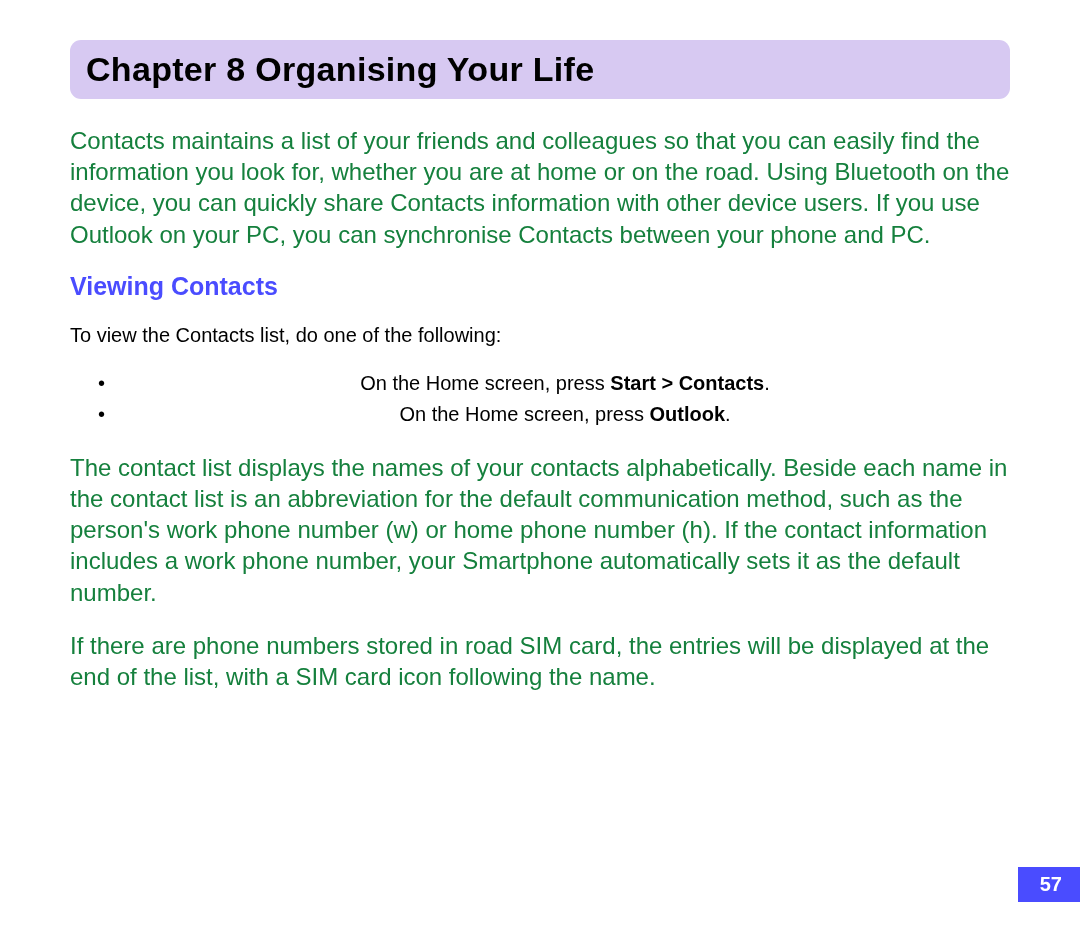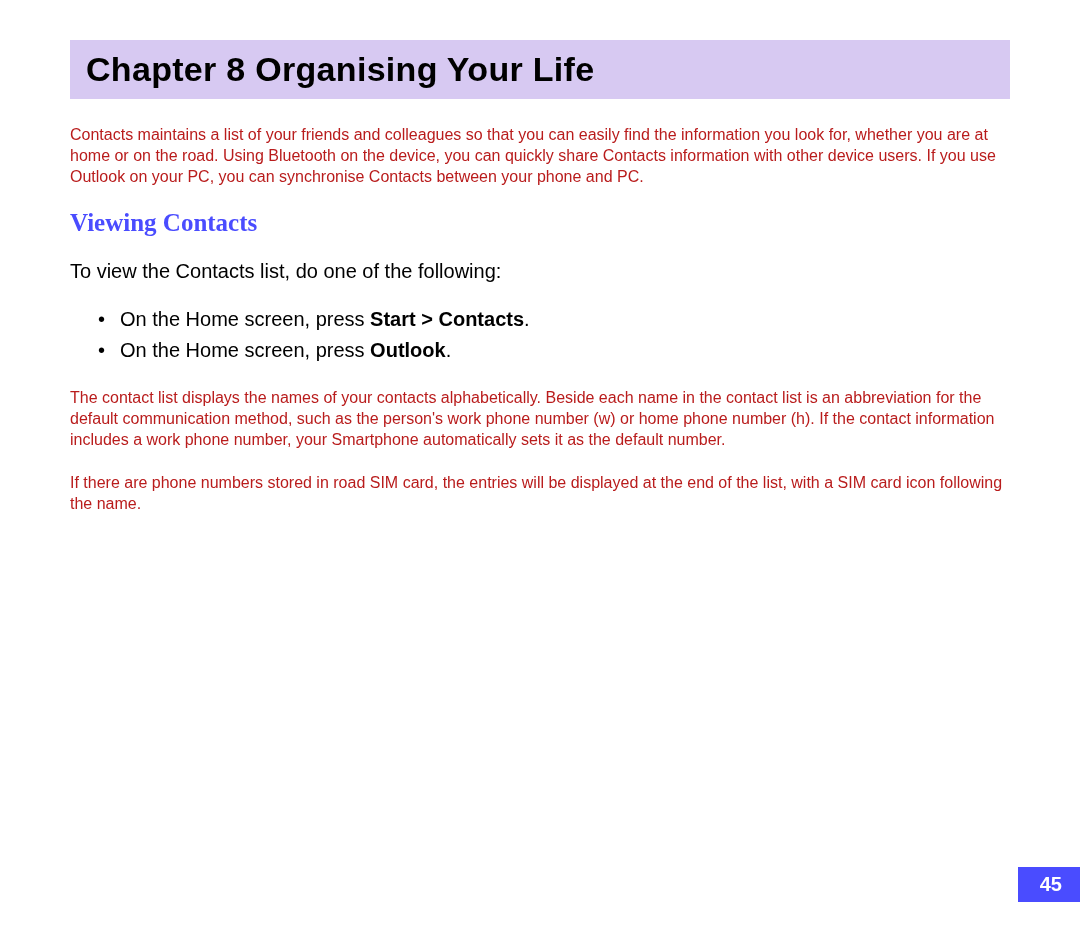--- a/index.html
+++ b/index.html
@@ -15,63 +15,64 @@
       color: #000000;
       position: relative;
     }
     .page {
       padding: 40px 70px 40px 70px;
     }
     .chapter-header {
       background: #d7c9f2;
       padding: 10px 16px;
       margin-bottom: 26px;
+      border-radius: 11px;
     }
     .chapter-header-text {
       font-size: 34px;
       font-weight: bold;
       color: #000000;
       letter-spacing: 0.3px;
     }
     .section-heading {
       font-size: 30px;
       font-weight: bold;
       color: #4a4cff;
       margin-bottom: 16px;
     }
     .body-text {
-      font-size: 16px;
+      font-size: 24px;
       line-height: 1.3;
-      color: #b91c1c;
+      color: #15803d;
       margin-bottom: 22px;
     }
     .subsection-heading {
       font-size: 25px;
       font-weight: bold;
       color: #4a4cff;
       margin-top: 10px;
       margin-bottom: 20px;
-      font-family: Liberation Serif, serif;
     }
     .intro-line {
       font-size: 20px;
       line-height: 1.3;
       margin-bottom: 20px;
       margin-top: 21px;
     }
     .bullet-list {
       list-style: none;
       margin-left: 28px;
       margin-bottom: 22px;
     }
     .bullet-list li {
       font-size: 20px;
       line-height: 1.55;
       position: relative;
       padding-left: 22px;
+      text-align: center;
     }
     .bullet-list li::before {
       content: "•";
       position: absolute;
       left: 0;
       top: 0;
     }
     .bold {
       font-weight: bold;
     }
@@ -110,13 +111,13 @@
       <span>On the Home screen, press </span><span class="bold">Outlook</span><span>.</span>
     </li>
   </ul>
 
   <p class="body-text">The contact list displays the names of your contacts alphabetically. Beside each name in the contact list is an abbreviation for the default communication method, such as the person's work phone number (w) or home phone number (h). If the contact information includes a work phone number, your Smartphone automatically sets it as the default number.</p>
 
   <p class="body-text">If there are phone numbers stored in road SIM card, the entries will be displayed at the end of the list, with a SIM card icon following the name.</p>
 
 </div>
 
-<div class="page-number-box">45</div>
+<div class="page-number-box">57</div>
 
 </body></html>

